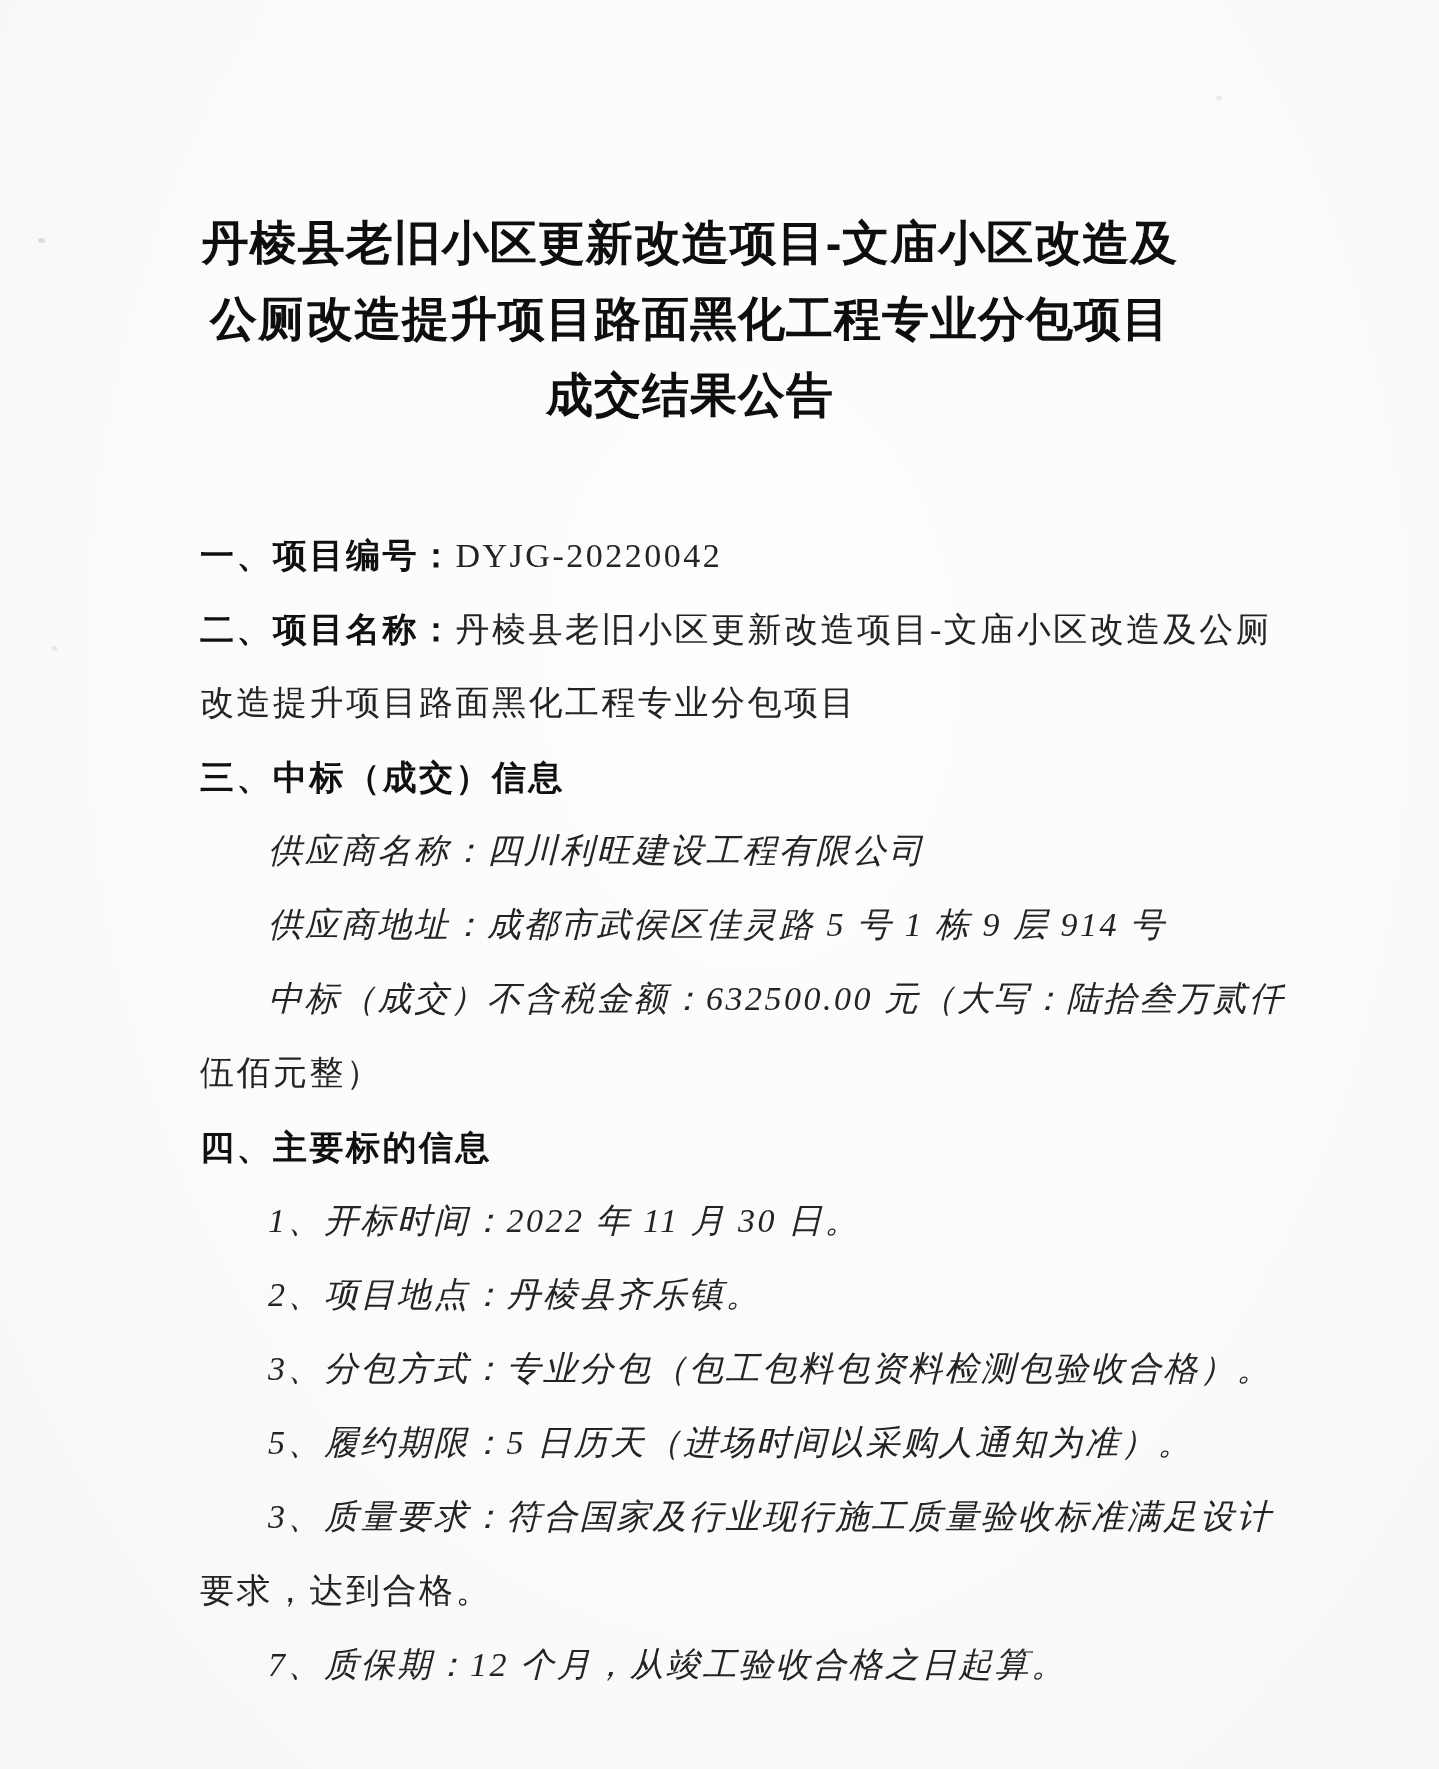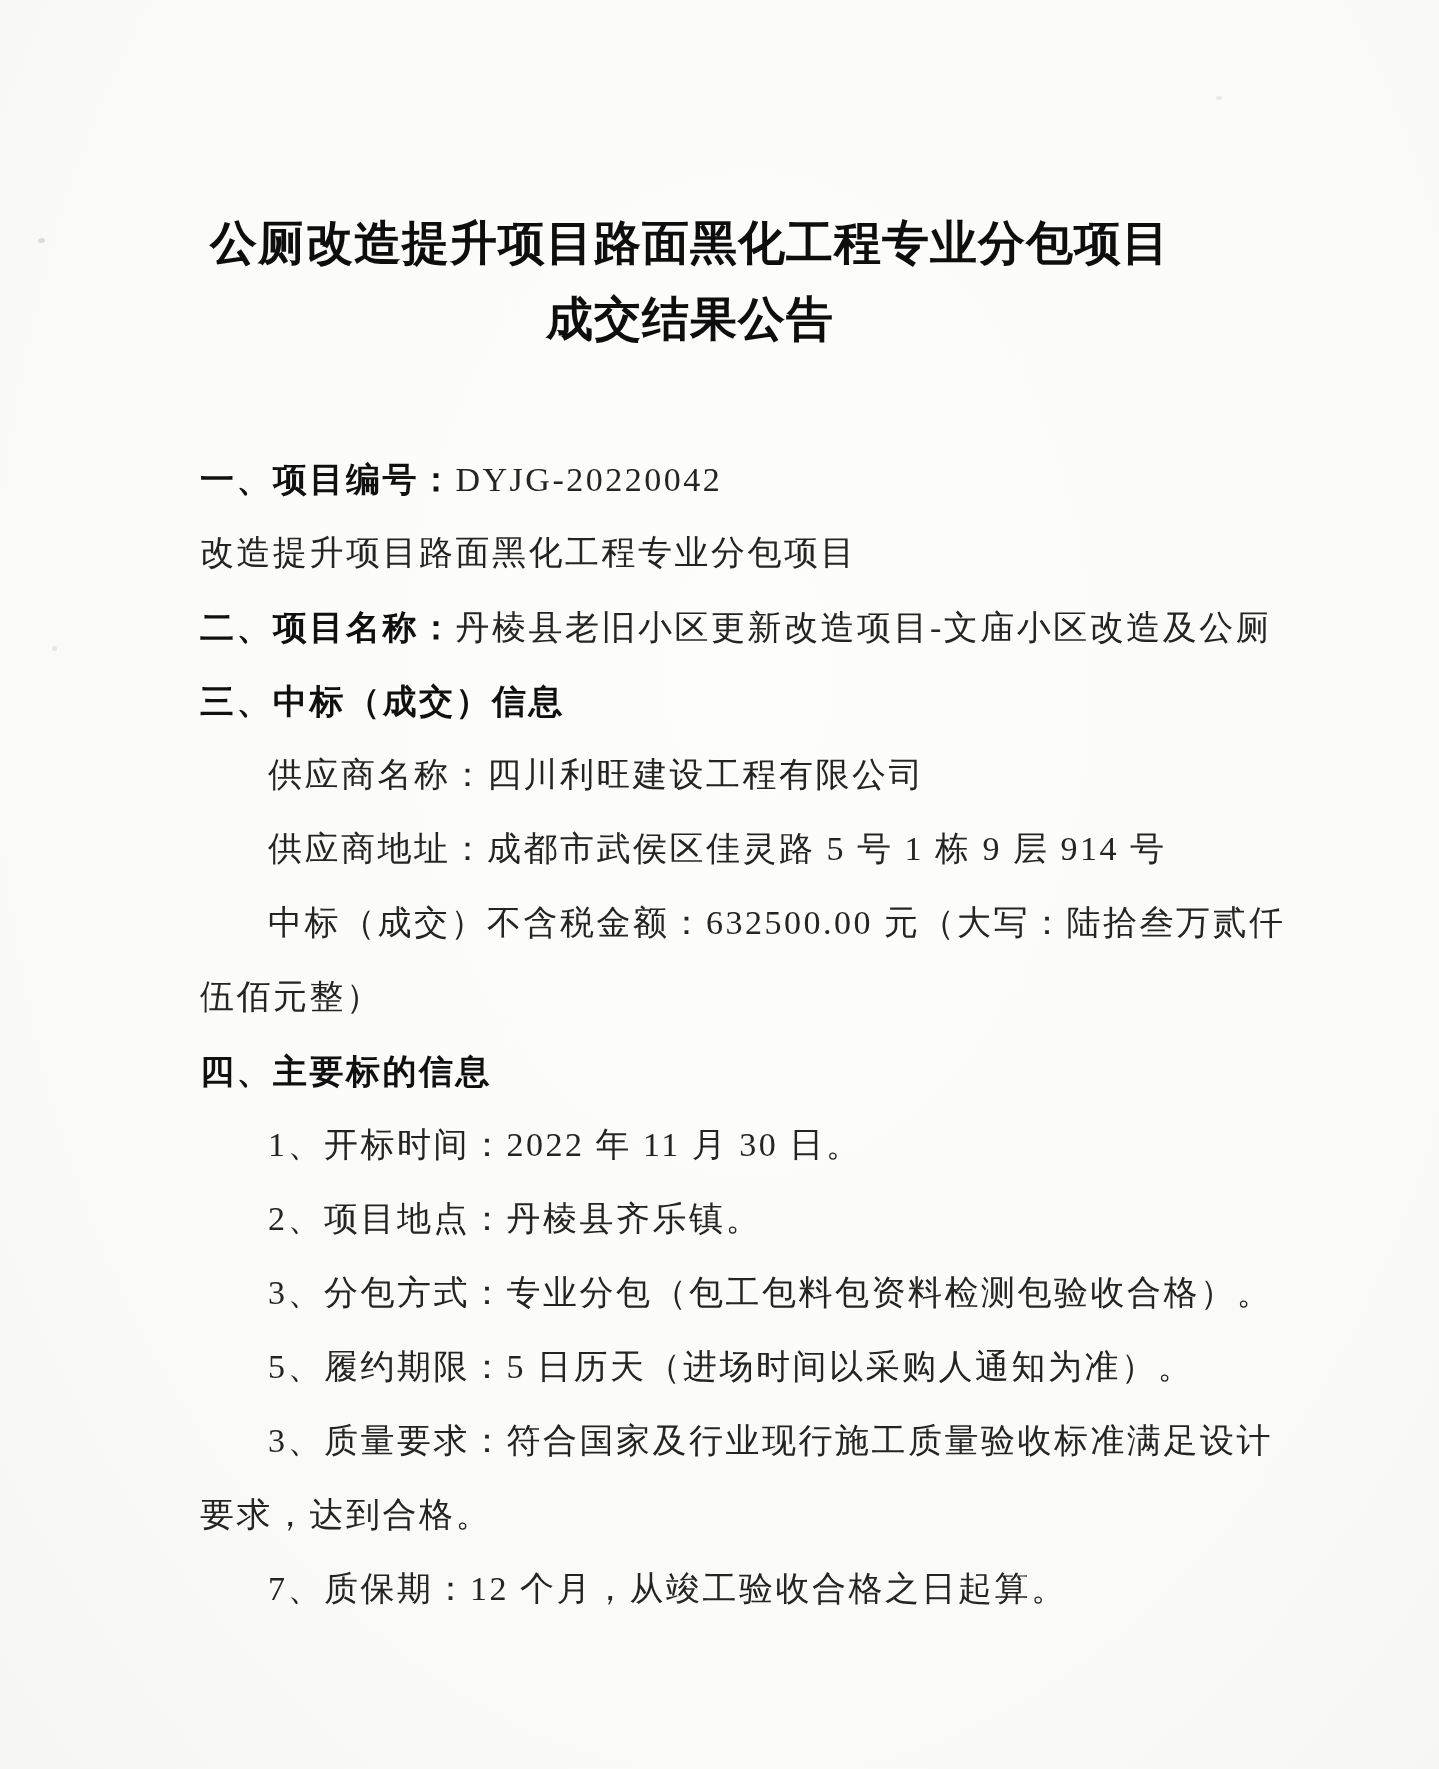--- a/index.html
+++ b/index.html
@@ -44,21 +44,21 @@
     color: #0e0e0e;
   }
   .doc-body {
     margin-top: 85px;
     font-size: 34px;
     line-height: 74px;
     white-space: nowrap;
     color: #1f1f1f;
   }
   .line { height: 74px; }
-  .line.ind { padding-left: 68px; }
+  .line.ind { padding-left: 68px; font-style: italic; }
   .lab {
     font-family: "Liberation Sans", sans-serif;
     font-weight: 900;
     letter-spacing: 2.5px;
     color: #101010;
   }
   .txt {
     font-family: "Liberation Serif", serif;
     letter-spacing: 2.5px;
     color: #242424;
@@ -67,27 +67,28 @@
 </head>
 <body>
 
 <div class="paper">
   <div class="speck s1"></div>
   <div class="speck s2"></div>
   <div class="speck s3"></div>
 
   <div class="content">
     <h1 class="title">
+      <div>丹棱县老旧小区更新改造项目-文庙小区改造及</div>
       <div>公厕改造提升项目路面黑化工程专业分包项目</div>
       <div>成交结果公告</div>
     </h1>
     <div class="doc-body" id="doc-body">
         <div class="line"><span class="lab">一、项目编号：</span><span class="txt">DYJG-20220042</span></div>
+        <div class="line"><span class="lab">二、项目名称：</span><span class="txt">丹棱县老旧小区更新改造项目-文庙小区改造及公厕</span></div>
         <div class="line"><span class="txt">改造提升项目路面黑化工程专业分包项目</span></div>
-        <div class="line"><span class="lab">二、项目名称：</span><span class="txt">丹棱县老旧小区更新改造项目-文庙小区改造及公厕</span></div>
         <div class="line"><span class="lab">三、中标（成交）信息</span></div>
         <div class="line ind"><span class="txt">供应商名称：四川利旺建设工程有限公司</span></div>
         <div class="line ind"><span class="txt">供应商地址：成都市武侯区佳灵路 5 号 1 栋 9 层 914 号</span></div>
         <div class="line ind"><span class="txt">中标（成交）不含税金额：632500.00 元（大写：陆拾叁万贰仟</span></div>
         <div class="line"><span class="txt">伍佰元整）</span></div>
         <div class="line"><span class="lab">四、主要标的信息</span></div>
         <div class="line ind"><span class="txt">1、开标时间：2022 年 11 月 30 日。</span></div>
         <div class="line ind"><span class="txt">2、项目地点：丹棱县齐乐镇。</span></div>
         <div class="line ind"><span class="txt">3、分包方式：专业分包（包工包料包资料检测包验收合格）。</span></div>
         <div class="line ind"><span class="txt">5、履约期限：5 日历天（进场时间以采购人通知为准）。</span></div>

